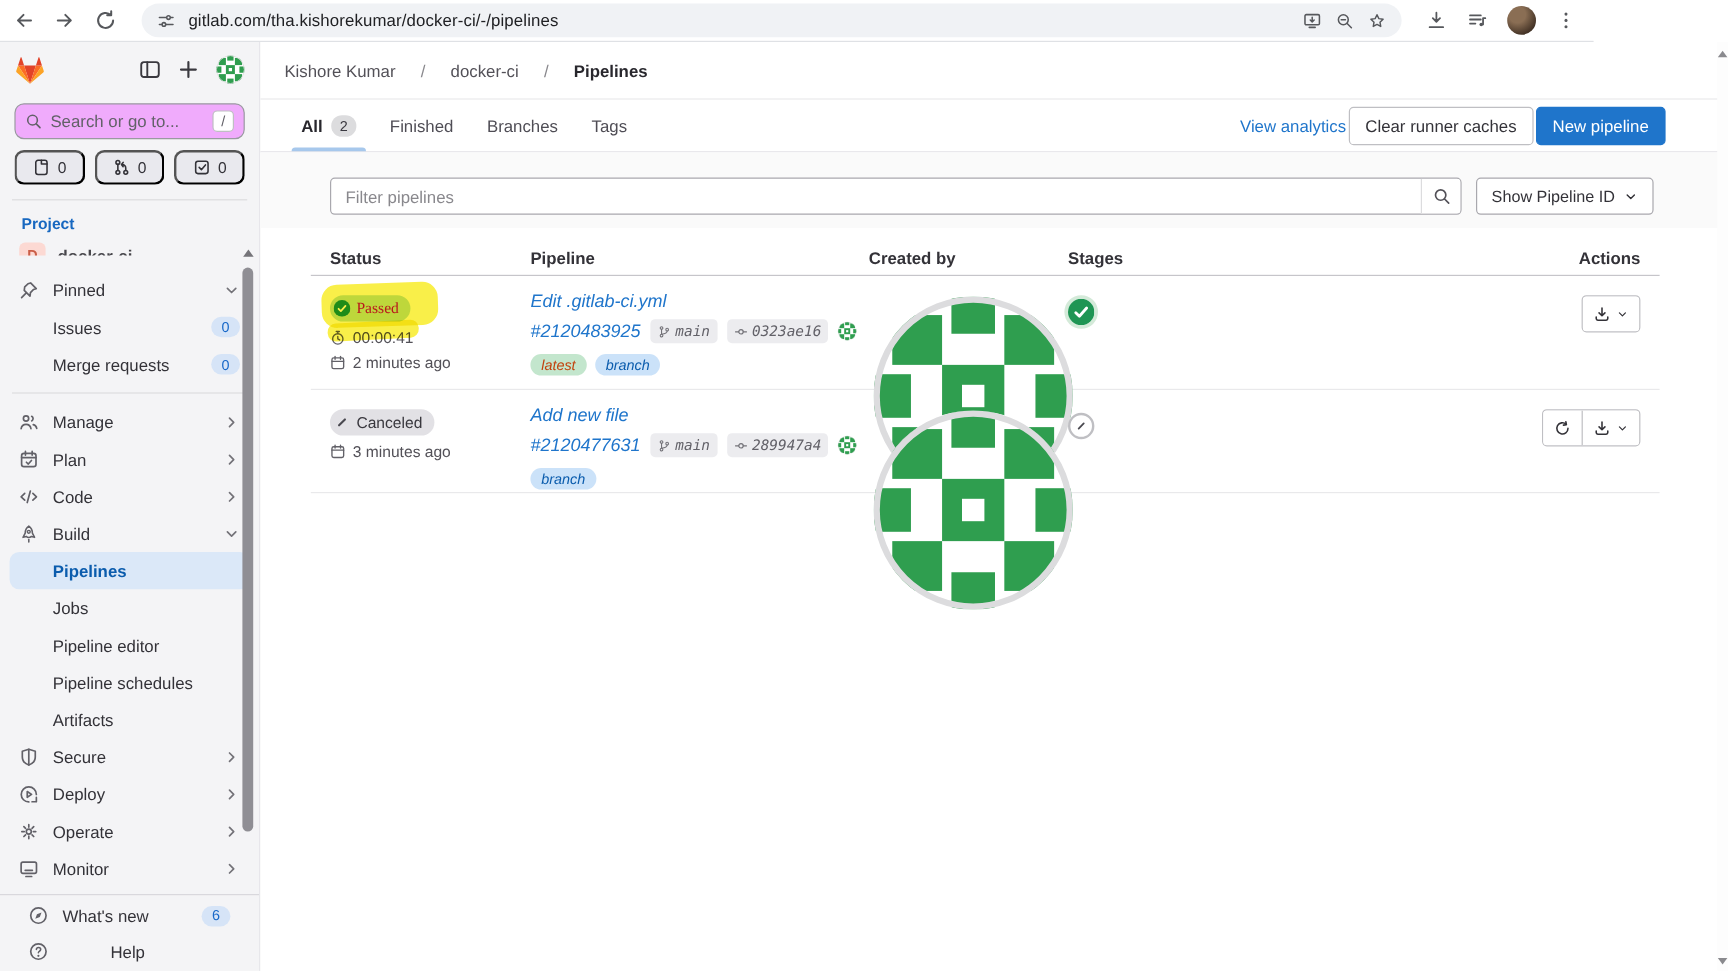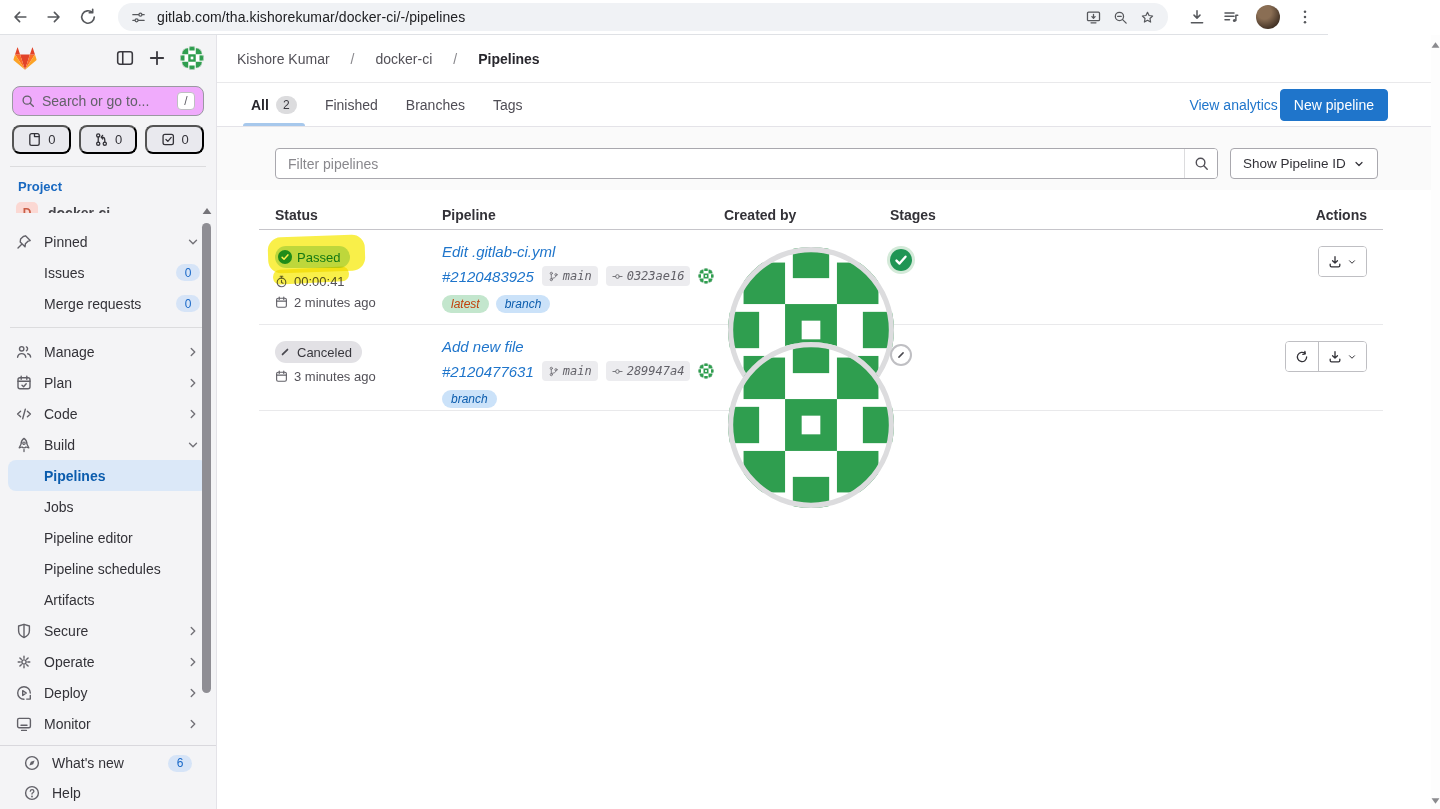--- a/index.html
+++ b/index.html
@@ -111,21 +111,21 @@
   .ptable { margin:10px 0 0 42px; width:1124px; }
   .trow { display:grid; grid-template-columns:167px 282px 166px 230px 1fr; padding:0 16px; }
   .thead { height:30px; align-items:center; border-bottom:1px solid #c6c5ca; font-weight:700;
     font-size:14px; color:#333238; }
   .thead .th:last-child { text-align:right; }
   .tbody-row { border-bottom:1px solid #e9e9eb; }
   .cell-status { position:relative; padding-top:16px; font-size:13px; color:#535158; }
   .status-badge { position:relative; z-index:1; display:inline-flex; align-items:center; gap:5px;
     height:22px; padding:0 10px 0 3px; border-radius:12px; font-size:13px; cursor:pointer; }
   .status-badge .icon { width:14px; height:14px; }
-  .badge-passed { background:#c3e6cd; color:#15803d; }
+  .badge-passed { background:#c3e6cd; color:#be185d;font-family:Liberation Serif, serif; }
   .badge-passed .icon { color:#1f9554; }
   .badge-canceled { background:#e2e1e5; color:#39383e; }
   .badge-canceled .icon { color:#4a4950; }
   .hl-blob { position:absolute; background:#f8ec20; mix-blend-mode:multiply; opacity:.82; z-index:2;
     pointer-events:none; }
   .blob-a { left:-7px; top:6px; width:97px; height:36px; border-radius:13px; transform:rotate(-2deg); }
   .blob-b { left:-2px; top:38px; width:76px; height:15px; border-radius:7px; transform:rotate(-3deg); }
   .meta-line { display:flex; align-items:center; gap:6px; margin-top:6px; }
   .meta-line .icon { width:13px; height:13px; color:#626168; }
   .cell-pipeline { padding-top:13px;font-style:italic; }
@@ -441,39 +441,39 @@
           <span class="nlabel">Secure</span>
           <span class="icon nav-chevron">
             <svg viewBox="0 0 16 16">
               <path d="m6 4 4 4-4 4" fill="none" stroke="currentColor" stroke-linecap="round" stroke-linejoin="round" stroke-width="1.6"></path>
             </svg>
           </span>
         </div>
         <div class="nav-item">
           <span class="icon nicon">
             <svg viewBox="0 0 16 16">
+              <path d="M8 14.3A6.3 6.3 0 1 1 14.3 8" fill="none" stroke="currentColor" stroke-linecap="round" stroke-linejoin="round" stroke-width="1.4"></path>
+              <path d="m6.7 5.6 3.6 2.4-3.6 2.4zM14.3 10.5v3.6h-3.6" fill="none" stroke="currentColor" stroke-linecap="round" stroke-linejoin="round" stroke-width="1.4"></path>
+            </svg>
+          </span>
+          <span class="nlabel">Deploy</span>
+          <span class="icon nav-chevron">
+            <svg viewBox="0 0 16 16">
+              <path d="m6 4 4 4-4 4" fill="none" stroke="currentColor" stroke-linecap="round" stroke-linejoin="round" stroke-width="1.6"></path>
+            </svg>
+          </span>
+        </div>
+        <div class="nav-item">
+          <span class="icon nicon">
+            <svg viewBox="0 0 16 16">
               <circle cx="8" cy="8" r="2.1" fill="none" stroke="currentColor" stroke-linecap="round" stroke-linejoin="round" stroke-width="1.4"></circle>
               <path d="M8 2.2v2M8 11.8v2M2.2 8h2M11.8 8h2M3.9 3.9l1.4 1.4M10.7 10.7l1.4 1.4M12.1 3.9l-1.4 1.4M5.3 10.7 3.9 12.1" fill="none" stroke="currentColor" stroke-linecap="round" stroke-linejoin="round" stroke-width="1.4"></path>
             </svg>
           </span>
           <span class="nlabel">Operate</span>
-          <span class="icon nav-chevron">
-            <svg viewBox="0 0 16 16">
-              <path d="m6 4 4 4-4 4" fill="none" stroke="currentColor" stroke-linecap="round" stroke-linejoin="round" stroke-width="1.6"></path>
-            </svg>
-          </span>
-        </div>
-        <div class="nav-item">
-          <span class="icon nicon">
-            <svg viewBox="0 0 16 16">
-              <path d="M8 14.3A6.3 6.3 0 1 1 14.3 8" fill="none" stroke="currentColor" stroke-linecap="round" stroke-linejoin="round" stroke-width="1.4"></path>
-              <path d="m6.7 5.6 3.6 2.4-3.6 2.4zM14.3 10.5v3.6h-3.6" fill="none" stroke="currentColor" stroke-linecap="round" stroke-linejoin="round" stroke-width="1.4"></path>
-            </svg>
-          </span>
-          <span class="nlabel">Deploy</span>
           <span class="icon nav-chevron">
             <svg viewBox="0 0 16 16">
               <path d="m6 4 4 4-4 4" fill="none" stroke="currentColor" stroke-linecap="round" stroke-linejoin="round" stroke-width="1.6"></path>
             </svg>
           </span>
         </div>
         <div class="nav-item">
           <span class="icon nicon">
             <svg viewBox="0 0 16 16">
               <rect x="1.6" y="2.4" width="12.8" height="9.4" rx="1.5" fill="none" stroke="currentColor" stroke-linecap="round" stroke-linejoin="round" stroke-width="1.4"></rect>
@@ -509,21 +509,21 @@
           <div class="nav-item" style="height: 30px;">
             <span class="icon nicon">
               <svg viewBox="0 0 16 16">
                 <circle cx="8" cy="8" r="6.4" fill="none" stroke="currentColor" stroke-linecap="round" stroke-linejoin="round" stroke-width="1.4"></circle>
                 <path d="M10.6 5.4 9.2 9.2l-3.8 1.4 1.4-3.8z" fill="currentColor"></path>
               </svg>
             </span>
             <span class="nlabel">What's new</span>
             <span class="nav-badge">6</span>
           </div>
-          <div class="nav-item" style="height: 30px;">
+          <div class="nav-item" style="height: 30px; gap: 40px;">
             <span class="icon nicon">
               <svg viewBox="0 0 16 16">
                 <circle cx="8" cy="8" r="6.4" fill="none" stroke="currentColor" stroke-linecap="round" stroke-linejoin="round" stroke-width="1.4"></circle>
                 <path d="M6.3 6.2c.1-1 .9-1.6 1.8-1.6 1 0 1.8.7 1.8 1.6 0 .9-.6 1.2-1.2 1.6-.5.3-.7.6-.7 1.2" fill="none" stroke="currentColor" stroke-linecap="round" stroke-linejoin="round" stroke-width="1.3"></path>
                 <circle cx="8" cy="11.5" r=".9" fill="currentColor"></circle>
               </svg>
             </span>
             <span class="nlabel">Help</span>
           </div>
         </div>
@@ -550,20 +550,21 @@
           </div>
           <div class="tab">
             <span>Branches</span>
           </div>
           <div class="tab">
             <span>Tags</span>
           </div>
         </div>
       <div class="toolbar-actions">
         <button class="link-btn">View analytics</button>
+        <button class="btn outline">Clear runner caches</button>
         <button class="btn primary">New pipeline</button>
       </div>
     </div>
 
     <div class="filter-band">
       <div class="filter-box">
         <input type="text" placeholder="Filter pipelines" style="">
         <span class="filter-search-btn">
           <span class="icon">
               <svg viewBox="0 0 16 16">

